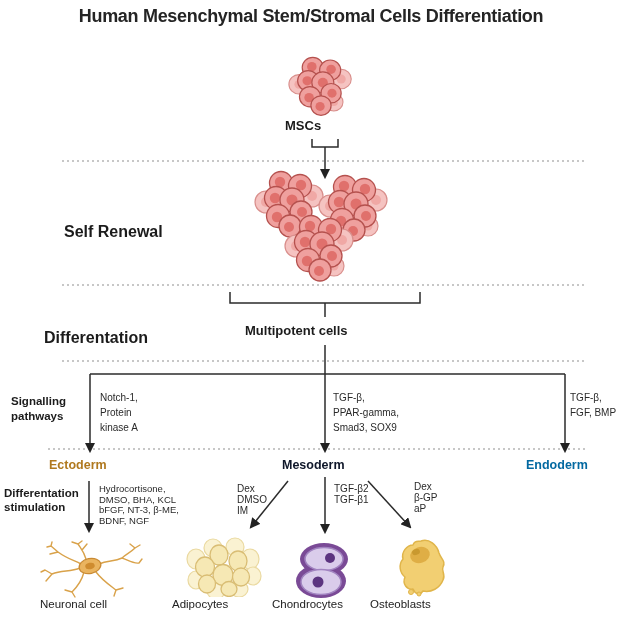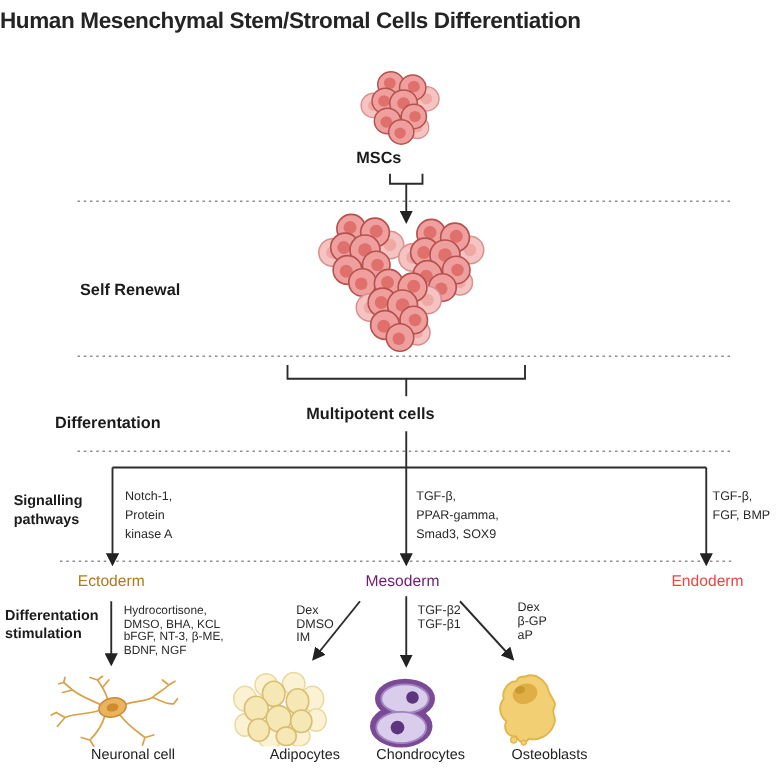--- a/index.html
+++ b/index.html
@@ -2,33 +2,33 @@
 <html><head>
 <meta charset="utf-8">
 <style>
   html,body{margin:0;padding:0}
   body{
     width:622px;height:622px;background:#ffffff;position:relative;overflow:hidden;
     font-family:"Liberation Sans",sans-serif;color:#1d1d1d;
   }
   .abs{position:absolute}
   .title{
-    left:0;top:6px;width:622px;text-align:left;
+    left:0;top:6px;width:622px;text-align:center;
     font-size:18px;font-weight:bold;color:#242424;letter-spacing:-.3px;
   }
-  .blabel{font-weight:bold;font-size:13px;color:#1b1b1b;line-height:15px}
+  .blabel{font-weight:bold;font-size:16px;color:#1b1b1b;line-height:15px}
   .center{text-align:left}
   .pw{font-size:10px;line-height:15px;color:#2a2a2a}
   .stim{font-size:9.5px;line-height:10.5px;color:#2a2a2a}
   .mstim{font-size:10px;line-height:11px;color:#2a2a2a}
-  .germ{font-weight:normal;font-size:12.5px;text-align:center;width:80px}
+  .germ{font-weight:bold;font-size:12.5px;width:80px}
   .c-ecto{color:#b0791f}
-  .c-meso{color:#701a75}
-  .c-endo{color:#ef4444}
-  .cell-label{font-size:11.5px;text-align:right;width:100px;color:#222}
+  .c-meso{color:#0f172a}
+  .c-endo{color:#0369a1}
+  .cell-label{font-size:11.5px;text-align:left;width:100px;color:#222}
   svg{display:block}
   .overlay{pointer-events:none}
 </style>
 </head>
 <body>
 
 <div class="abs title">Human Mesenchymal Stem/Stromal Cells Differentiation</div>
 
 <svg class="abs overlay" style="left:0;top:0" width="622" height="622" viewBox="0 0 622 622">
   <defs>

